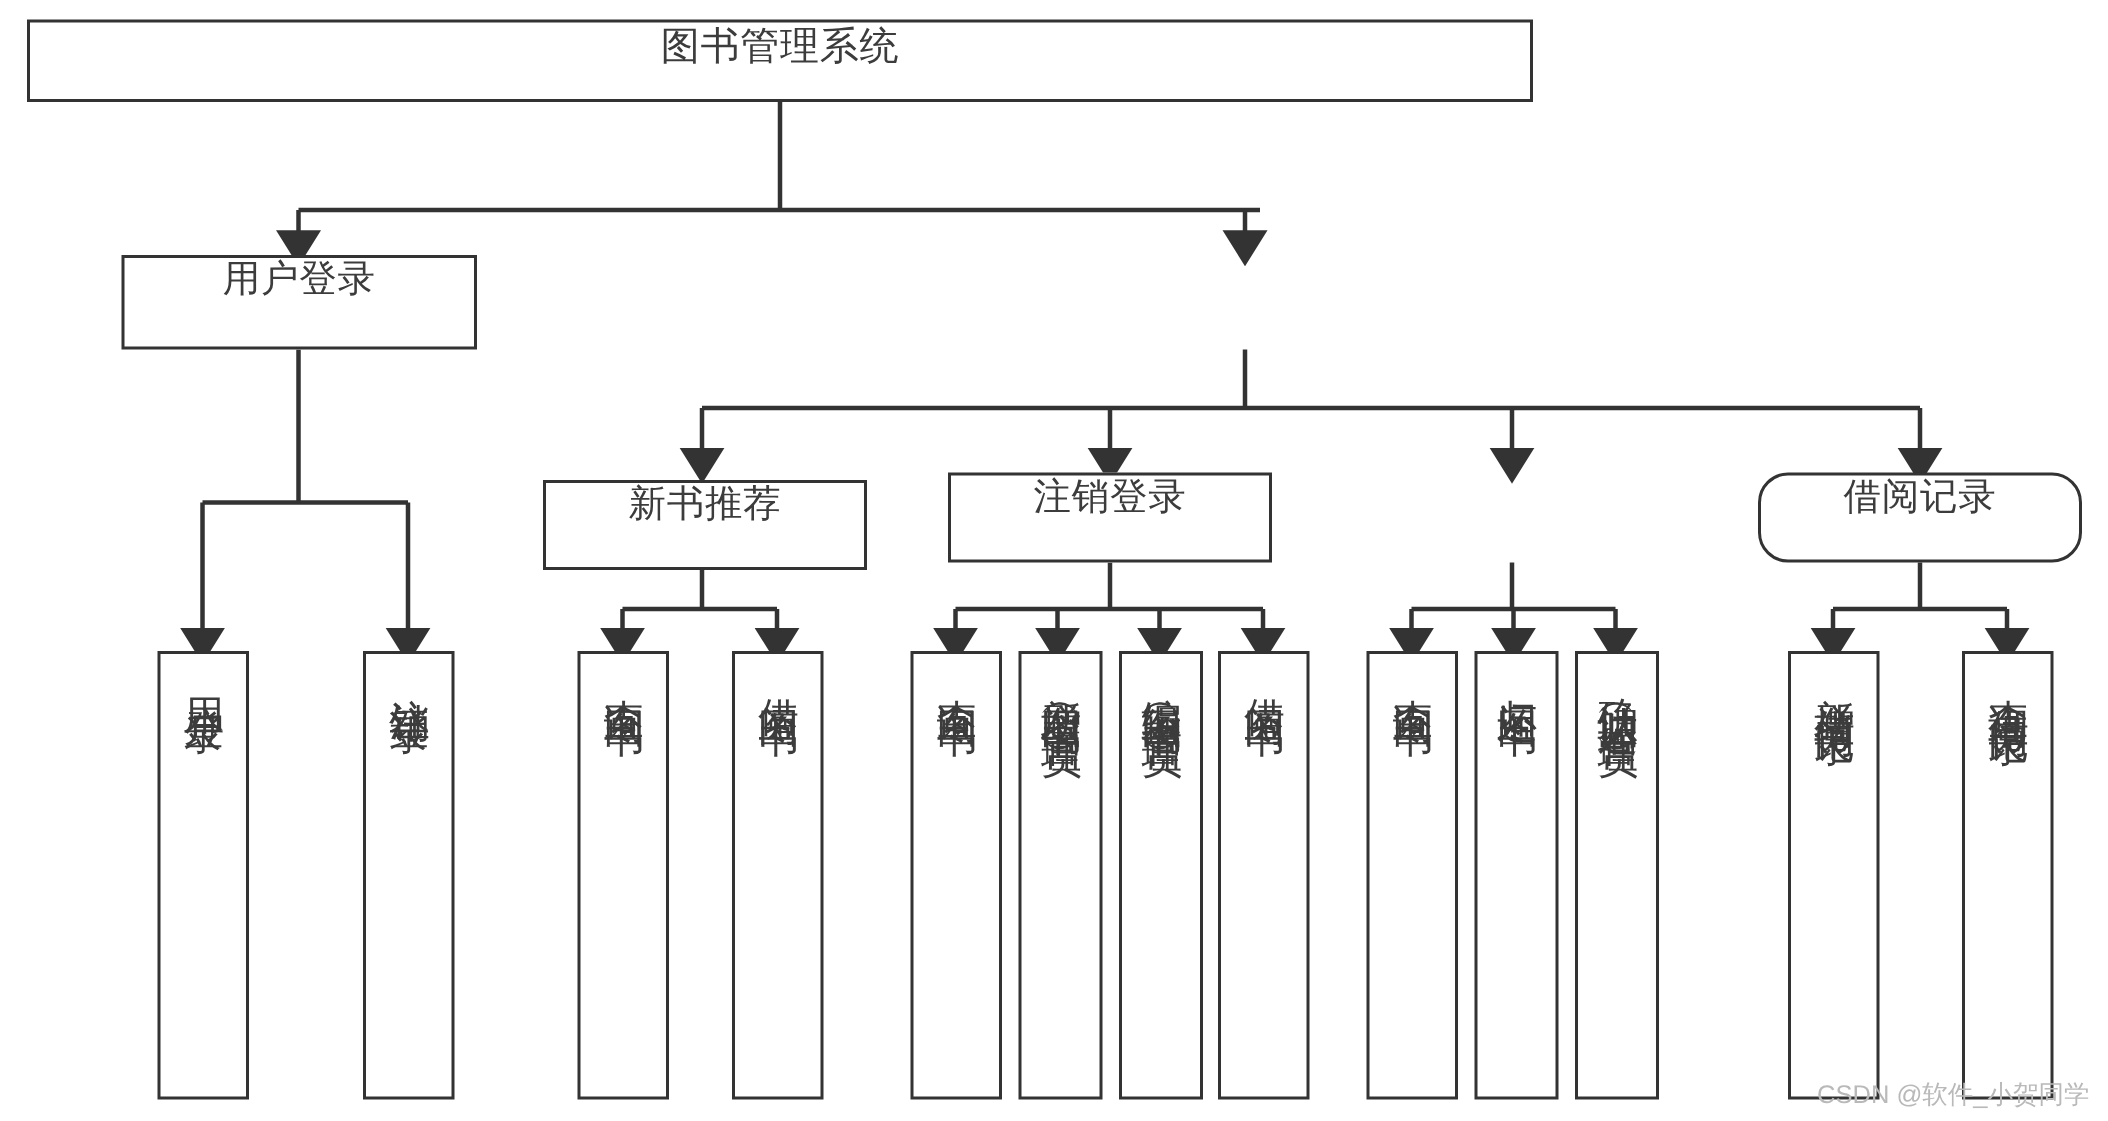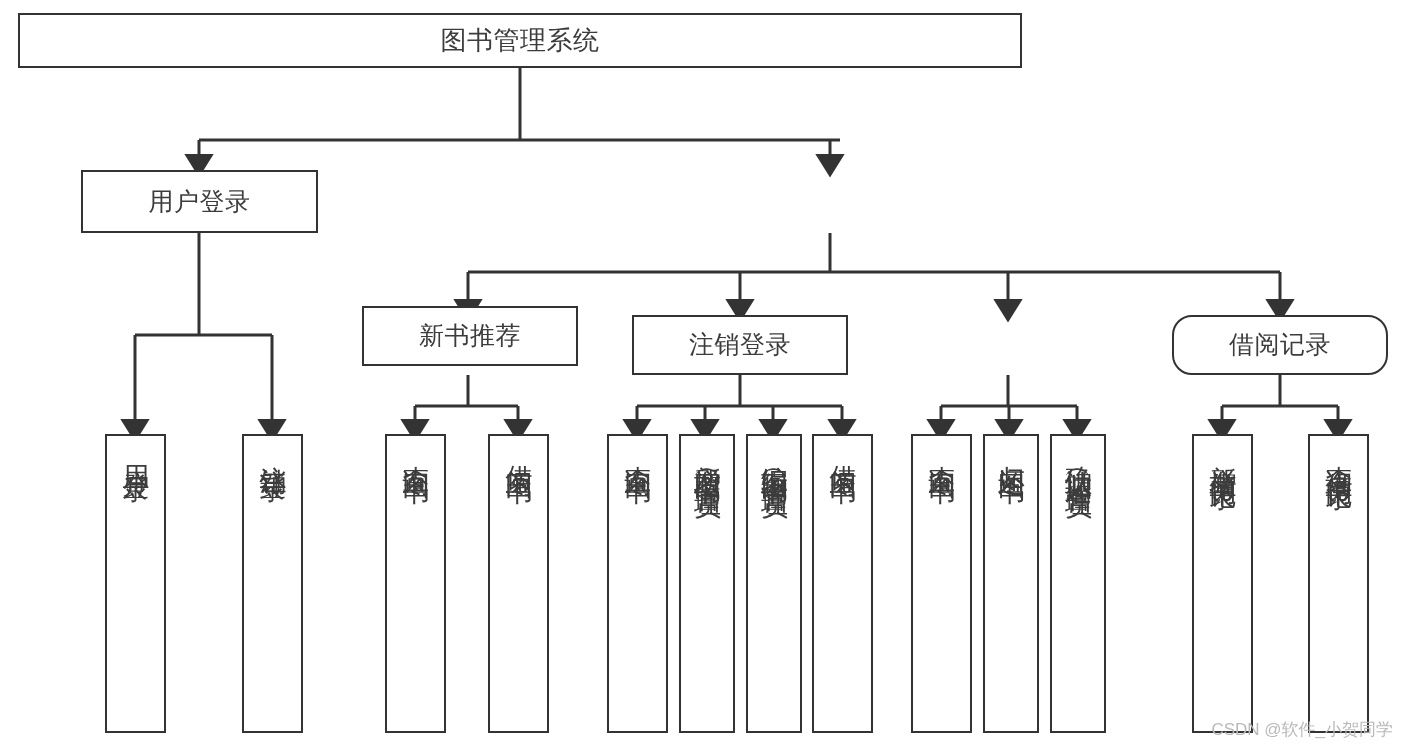--- a/index.html
+++ b/index.html
@@ -24,21 +24,20 @@
     width: 1405px;
     height: 747px;
     pointer-events: none;
   }
   .node {
     position: absolute;
     box-sizing: border-box;
     border: 2.5px solid #333333;
     background: #ffffff;
     display: flex;
-    align-items: center;
     justify-content: center;
     color: #3a3a3a;
     z-index: 2;
   }
   .node .label {
     display: block;
     text-align: center;
     line-height: 1.18;
     letter-spacing: 0.5px;
     color: #3c3c3c;
@@ -133,21 +132,21 @@
   </svg>
 
   <div class="node root horiz" style="left:18px; top:13px; width:1004px; height:55px;">
     <span class="label">图书管理系统</span>
   </div>
 
   <div class="node horiz" style="left:81px; top:170px; width:237px; height:63px;">
     <span class="label">用户登录</span>
   </div>
 
-  <div class="node horiz" style="left:362px; top:306px; width:216px; height:60px;">
+  <div class="node horiz" style="left:362px; top:320px; width:216px; height:60px;">
     <span class="label">新书推荐</span>
   </div>
   <div class="node horiz" style="left:632px; top:315px; width:216px; height:60px;">
     <span class="label">注销登录</span>
   </div>
   <div class="node horiz" style="left:1172px; top:315px; width:216px; height:60px;border-radius:20px;">
     <span class="label">借阅记录</span>
   </div>
 
   <div class="node leaf" style="left:105px; top:434px; width:61px; height:299px;">

